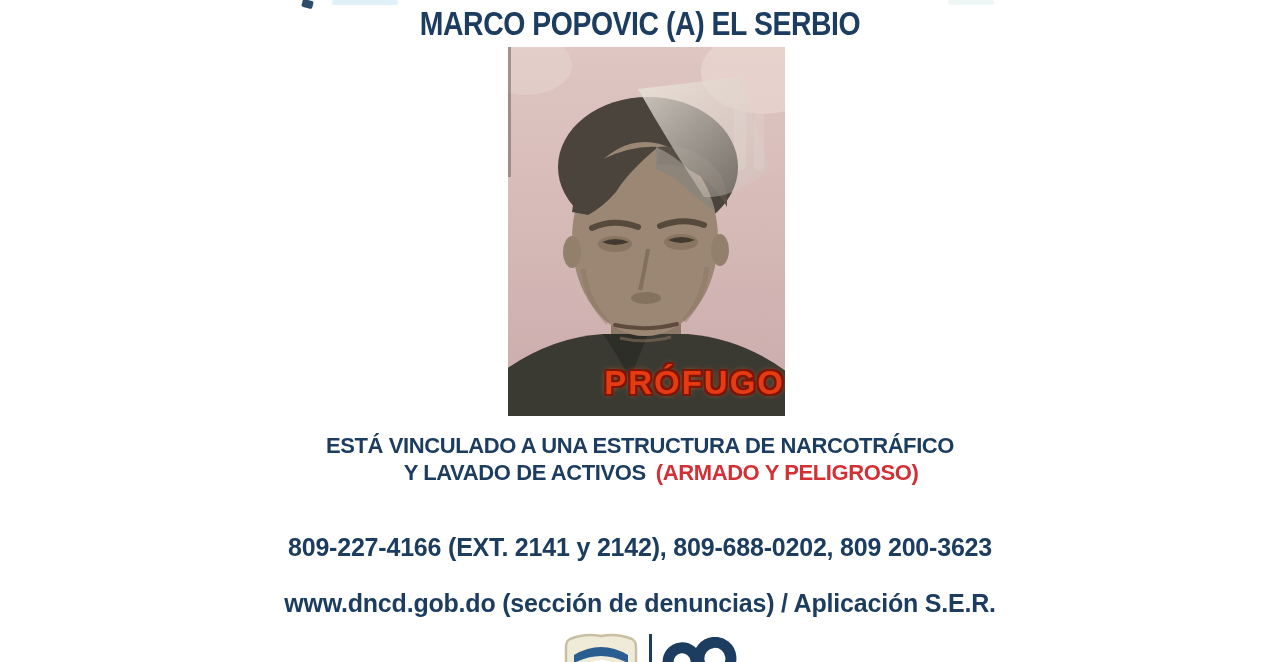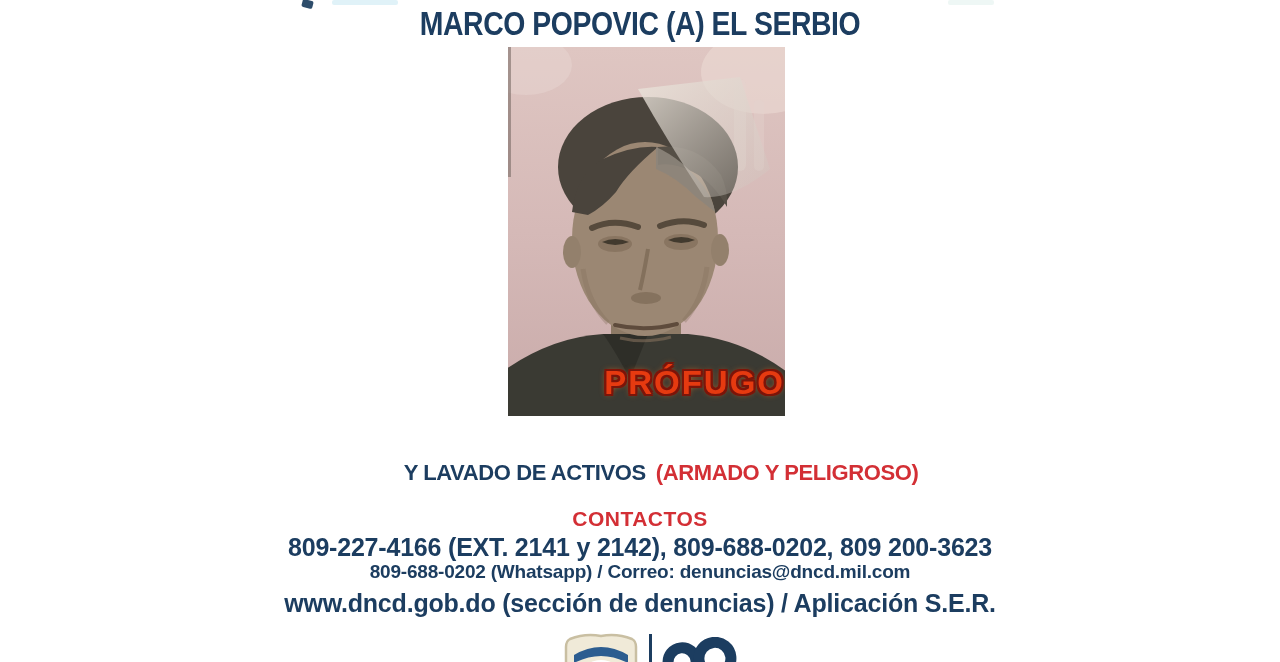--- a/index.html
+++ b/index.html
@@ -103,30 +103,29 @@
       <path d="M 140,202 Q 136,226 132,243" stroke="#83705c" stroke-width="4" fill="none"></path>
       <ellipse cx="138" cy="251" rx="15" ry="6" fill="#7e6b57" opacity="0.75"></ellipse>
       <path d="M 107,278 Q 137,285 169,277" stroke="#5e4b3c" stroke-width="4" fill="none" stroke-linecap="round"></path>
       <path d="M 112,291 Q 137,297 163,290" stroke="#83705c" stroke-width="3" fill="none" opacity="0.6"></path>
       <path d="M 75,222 Q 80,256 100,276" stroke="#83705c" stroke-width="5" fill="none" opacity="0.35"></path>
       <path d="M 199,220 Q 195,253 176,274" stroke="#83705c" stroke-width="5" fill="none" opacity="0.35"></path>
     </svg>
     <div id="wanted-overlay">PRÓFUGO</div>
   </div>
 
+  <div id="desc-line1" class="center-line navy">ESTÁ VINCULADO A UNA ESTRUCTURA DE NARCOTRÁFICO</div>
 
   <div id="desc-line2" class="center-line">
     <span class="navy">Y LAVADO DE ACTIVOS</span><span class="red warning">(ARMADO Y PELIGROSO)</span>
   </div>
 
-  <div id="contacts-heading" class="center-line red">CONTACTOS</div>
 
   <div id="phones-line" class="center-line navy">809-227-4166 (EXT. 2141 y 2142), 809-688-0202, 809 200-3623</div>
 
-  <div id="whatsapp-line" class="center-line navy">809-688-0202 (Whatsapp) / Correo: denuncias@dncd.mil.com</div>
 
   <div id="web-line" class="center-line navy">www.dncd.gob.do (sección de denuncias) / Aplicación S.E.R.</div>
 
   <div id="footer-crest">
     <svg viewBox="0 0 74 64" width="74" height="64">
       <path d="M 6,7 Q 21,1 37,4 Q 53,1 68,7 Q 72,9 72,15 L 72,40 Q 72,58 37,64 Q 2,58 2,40 L 2,15 Q 2,9 6,7 Z" fill="#f0ead8" stroke="#c9bfa2" stroke-width="2.5"></path>
       <path d="M 10,23 Q 37,7 64,23 L 64,31 Q 37,17 10,31 Z" fill="#2c5d90"></path>
       <ellipse cx="37" cy="44" rx="20" ry="16" fill="#ffffff"></ellipse>
       <ellipse cx="37" cy="44" rx="14" ry="11" fill="#c64138"></ellipse>
       <rect x="34" y="30" width="6" height="28" fill="#2c5d90"></rect>

